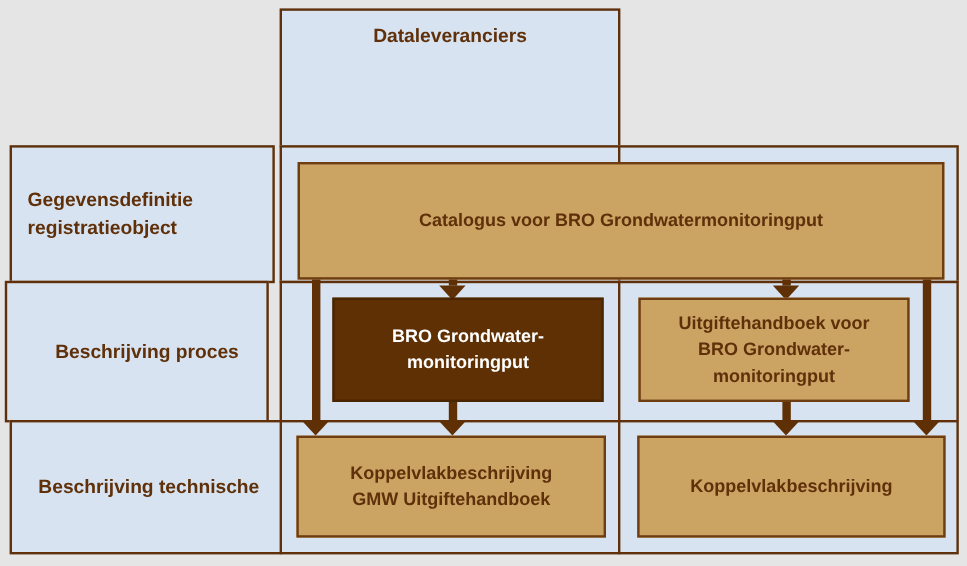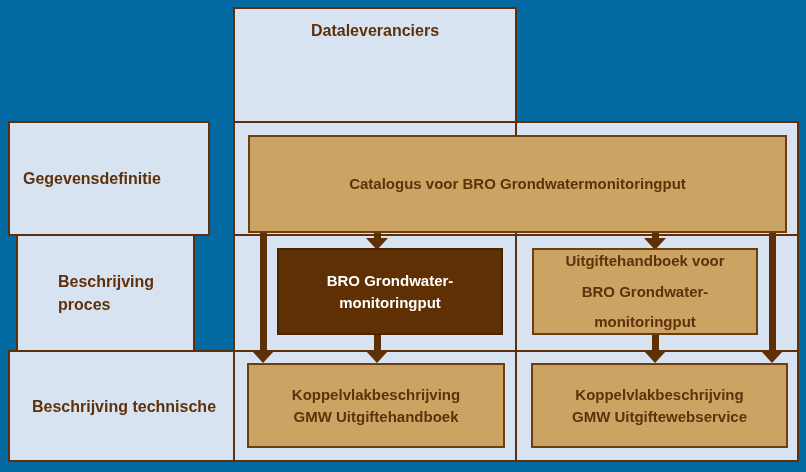--- a/index.html
+++ b/index.html
@@ -1,19 +1,19 @@
 <!DOCTYPE html>
 <html><head>
 <meta charset="utf-8">
 <style>
   html,body{margin:0;padding:0;background:#ffffff;}
   .canvas{
     position:relative;
     width:806px;height:472px;
-    background:#0369a1;
+    background:#e5e5e5;
     font-family:"Liberation Sans", sans-serif;
     overflow:hidden;
   }
   .cell{
     position:absolute;
     background:#D7E3F0;
     border:2px solid #5F3009;
     box-sizing:border-box;
   }
   .hdr{
@@ -46,32 +46,32 @@
   }
   .ahead{
     position:absolute;width:0;height:0;
     border-left:11px solid transparent;
     border-right:11px solid transparent;
     border-top:12px solid #5F2F06;
   }
   
   #hdr-col1{left:233px;top:7px;width:284px;height:116px;}
   #hdr-col2{left:515px;top:7px;width:284px;height:116px;}
-  #lbl-row1{left:8px;top:121px;width:202px;height:115px;}
-  #lbl-row2{left:16px;top:234px;width:179px;height:118px;padding-left:40px;}
+  #lbl-row1{left:8px;top:121px;width:221px;height:115px;}
+  #lbl-row2{left:4px;top:234px;width:220px;height:118px;padding-left:40px;}
   #lbl-row3{left:8px;top:350px;width:227px;height:112px;text-align:center;}
   #cell-r1c1{left:233px;top:121px;width:284px;height:115px;}
   #cell-r1c2{left:515px;top:121px;width:284px;height:115px;}
   #cell-r2c1{left:233px;top:234px;width:284px;height:118px;}
   #cell-r2c2{left:515px;top:234px;width:284px;height:118px;}
   #cell-r3c1{left:233px;top:350px;width:284px;height:112px;}
   #cell-r3c2{left:515px;top:350px;width:284px;height:112px;}
   #box-catalog{left:248px;top:135px;width:539px;height:98px;}
   #box-inname{left:277px;top:248px;width:226px;height:87px;}
-  #box-uitgifte{left:532px;top:248px;width:226px;height:87px;justify-content:space-between;}
+  #box-uitgifte{left:532px;top:248px;width:226px;height:87px;}
   #box-koppel-inname{left:247px;top:363px;width:258px;height:85px;}
   #box-koppel-uitgifte{left:531px;top:363px;width:257px;height:85px;}
   
   #arrA-shaft{left:260px;top:222px;height:129px;}
   #arrB1-shaft{left:374px;top:222px;height:16px;}
   #arrB2-shaft{left:374px;top:335px;height:18px;}
   #arrC1-shaft{left:652px;top:222px;height:16px;}
   #arrC2-shaft{left:652px;top:335px;height:18px;}
   #arrD-shaft{left:769px;top:222px;height:129px;}
   
@@ -93,20 +93,21 @@
 
   <div class="cell" id="cell-r1c1"></div>
   <div class="cell" id="cell-r1c2"></div>
   <div class="cell" id="cell-r2c1"></div>
   <div class="cell" id="cell-r2c2"></div>
   <div class="cell" id="cell-r3c1"></div>
   <div class="cell" id="cell-r3c2"></div>
 
   <div class="cell rowlabel" id="lbl-row1">
     <span class="ln">Gegevensdefinitie</span>
+    <span class="ln">registratieobject</span>
   </div>
   <div class="cell rowlabel" id="lbl-row2">
     <span class="ln">Beschrijving proces</span>
   </div>
   <div class="cell rowlabel" id="lbl-row3">
     <span class="ln">Beschrijving technische</span>
   </div>
 
   <div class="shaft" id="arrA-shaft"></div>
   <div class="ahead" id="arrA-head"></div>
@@ -136,16 +137,15 @@
     <span class="ln">monitoringput</span>
   </div>
 
   <div class="box" id="box-koppel-inname">
     <span class="ln">Koppelvlakbeschrijving</span>
     <span class="ln">GMW Uitgiftehandboek</span>
   </div>
 
   <div class="box" id="box-koppel-uitgifte">
     <span class="ln">Koppelvlakbeschrijving</span>
-    <span class="ln">GMW Uitgiftewebservice</span>
   </div>
 
 </div>
 
 </body></html>

